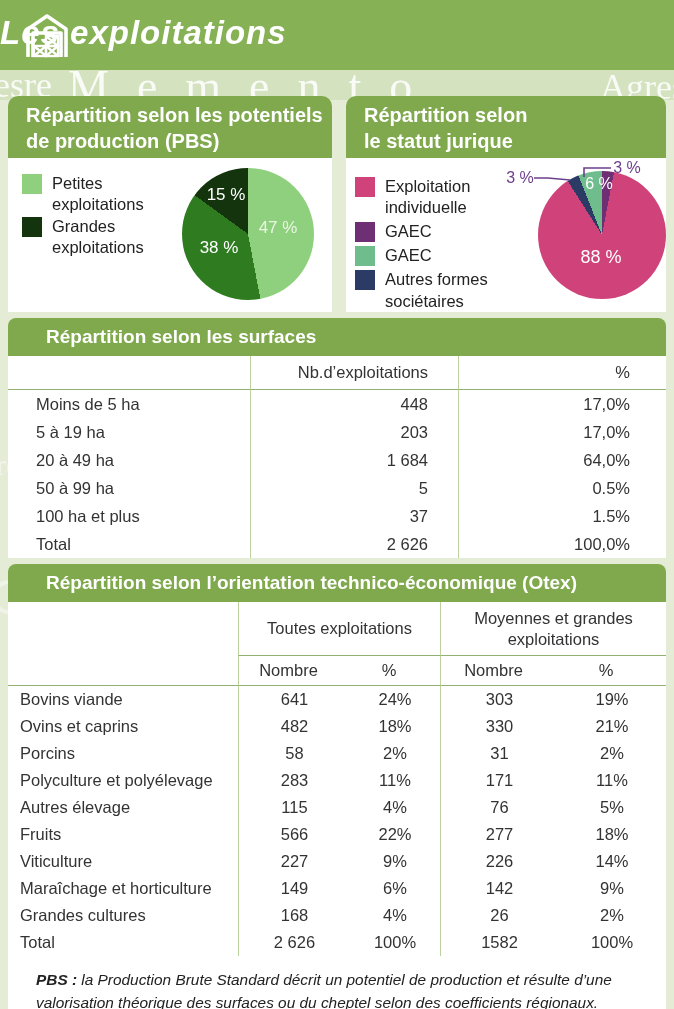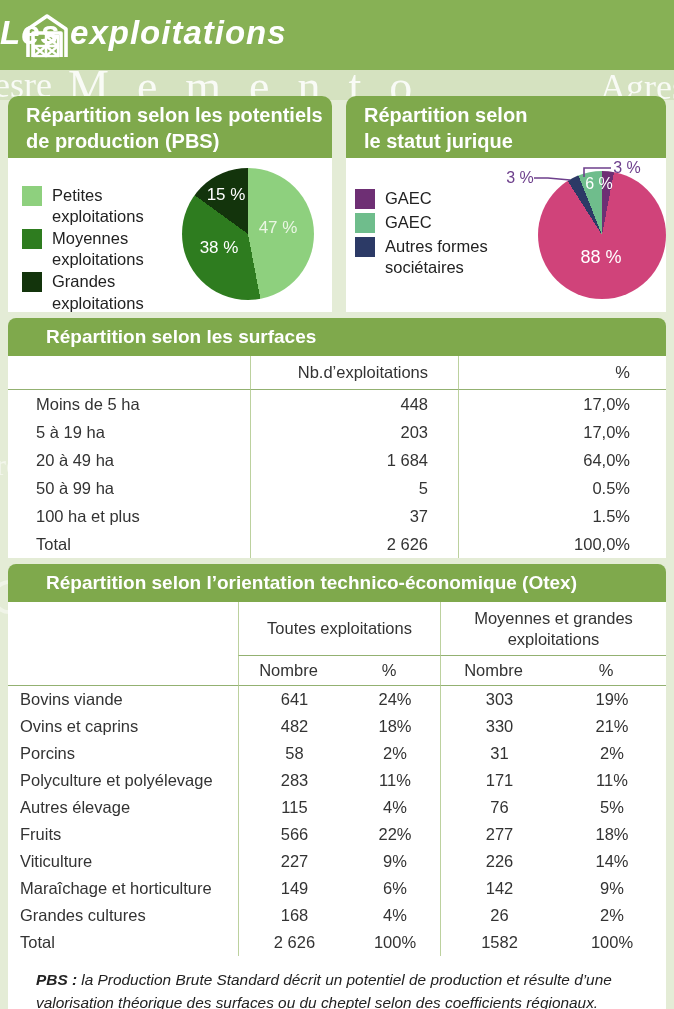--- a/index.html
+++ b/index.html
@@ -33,21 +33,21 @@
   .panel{border-radius:10px 10px 0 0;overflow:visible;}
   .panel-pbs{width:324px;}
   .panel-statut{width:320px;}
   .panel-head{
     height:62px;background:#7fa94c;border-radius:10px 10px 0 0;
     color:#fff;font-weight:bold;font-size:20px;line-height:1.3;
     padding:6px 0 0 18px;box-sizing:border-box;
   }
   .panel-body{height:154px;background:#fff;position:relative;}
   
-  .legend{position:absolute;top:12px;left:0;}
+  .legend{position:absolute;top:0;left:0;}
   .legend-pbs{padding:15px 0 0 14px;}
   .legend-statut{padding:18px 0 0 9px;}
   .legend-item{display:flex;margin-bottom:3px;}
   .legend-pbs .legend-item{margin-bottom:1px;}
   .swatch{width:20px;height:20px;flex:0 0 20px;margin:1px 10px 0 0;}
   .legend-label{font-size:16.5px;line-height:1.28;color:#222;width:122px;}
   .legend-statut .legend-label{width:108px;}
   
   .pie{border-radius:50%;position:absolute;}
   .pie-label{position:absolute;transform:translate(-50%,-50%);color:#fff;font-size:17px;white-space:nowrap;}
@@ -133,43 +133,43 @@
       <div>Répartition selon les potentiels</div>
       <div>de production (PBS)</div>
     </div>
     <div class="panel-body">
       <div class="legend legend-pbs">
         <div class="legend-item">
           <span class="swatch" style="background-color: rgb(142, 208, 126);"></span>
           <span class="legend-label">Petites exploitations</span>
         </div>
         <div class="legend-item">
-          <span class="swatch" style="background-color: rgb(46, 124, 31);"></span>
-          <span class="legend-label">Moyennes exploitations</span>
-        </div>
-        <div class="legend-item">
           <span class="swatch" style="background-color: rgb(19, 52, 12);"></span>
           <span class="legend-label">Grandes exploitations</span>
         </div>
       </div>
       <div class="pie pie1" style="background: conic-gradient(rgb(142, 208, 126) 0deg, rgb(142, 208, 126) 169.2deg, rgb(46, 124, 31) 169.2deg, rgb(46, 124, 31) 306deg, rgb(19, 52, 12) 306deg, rgb(19, 52, 12) 360deg);">
         <span class="pie-label pl-47">47 %</span>
         <span class="pie-label pl-38">38 %</span>
         <span class="pie-label pl-15">15 %</span>
       </div>
     </div>
   </div>
 
   <div class="panel panel-statut">
     <div class="panel-head">
       <div>Répartition selon</div>
       <div>le statut jurique</div>
     </div>
     <div class="panel-body">
       <div class="legend legend-statut">
+        <div class="legend-item">
+          <span class="swatch" style="background-color: rgb(208, 67, 122);"></span>
+          <span class="legend-label">Exploitation individuelle</span>
+        </div>
         <div class="legend-item">
           <span class="swatch" style="background-color: rgb(110, 47, 116);"></span>
           <span class="legend-label">GAEC</span>
         </div>
         <div class="legend-item">
           <span class="swatch" style="background-color: rgb(111, 189, 140);"></span>
           <span class="legend-label">GAEC</span>
         </div>
         <div class="legend-item">
           <span class="swatch" style="background-color: rgb(44, 58, 102);"></span>

